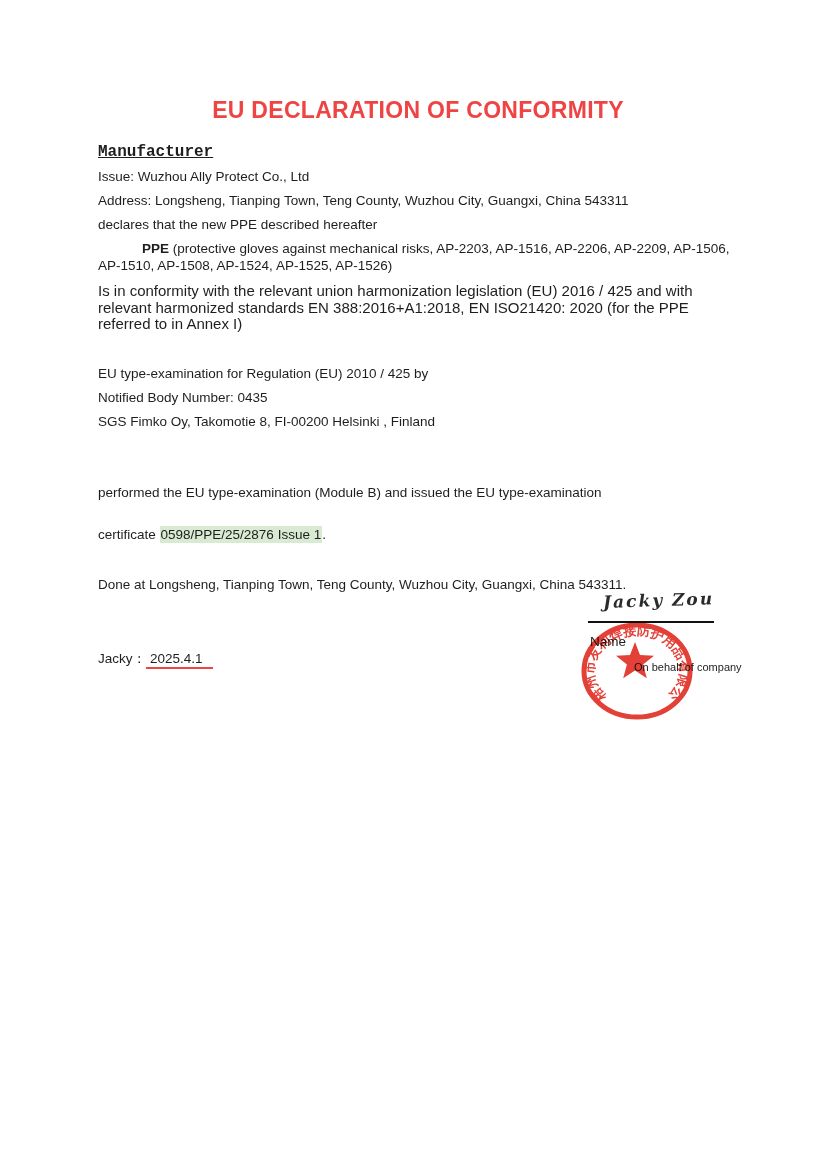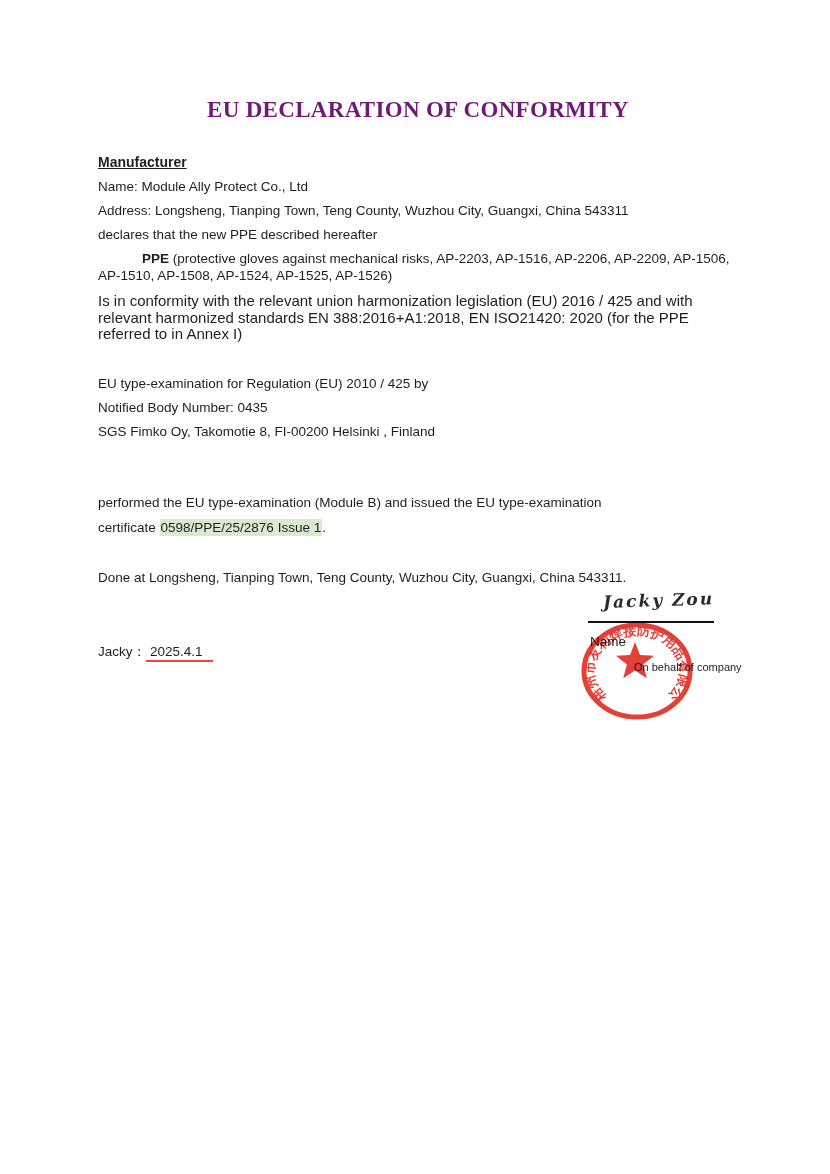--- a/index.html
+++ b/index.html
@@ -4,33 +4,34 @@
 <style>
   html,body{margin:0;padding:0;}
   body{
     width:830px;height:1174px;background:#ffffff;
     font-family:"Liberation Sans", sans-serif;
     color:#1e1e1e;position:relative;overflow:hidden;
   }
   .content{position:absolute;left:98px;top:0;width:640px;}
   .doc-title{
     margin:96px 0 8px;font-size:23px;font-weight:bold;line-height:28px;
-    text-align:center;letter-spacing:.3px;color:#701a75;font-family:Liberation Serif, serif;
+    text-align:center;letter-spacing:.3px;color:#ef4444;
   }
   .manufacturer{
-    margin:28px 0 0;font-size:14px;font-weight:bold;line-height:20px;
+    margin:18px 0 0;font-size:16px;font-weight:bold;line-height:20px;
     text-decoration:underline;
+    font-family:Liberation Mono, monospace;
   }
   .line{font-size:13.5px;line-height:22px;margin:2px 0 0;}
   .mt4{margin-top:4px;}
   .para{font-size:13.5px;line-height:16.5px;margin:5px 0 0;}
   .para-conf{font-size:15px;line-height:16.5px;margin:9px 0 0;}
   .mt30{margin-top:30px;}
   .mt49{margin-top:49px;}
-  .mt3{margin-top:3px;}
+  .mt3{margin-top:20px;}
   .mt28{margin-top:28px;}
   .date-line{margin-top:51px;font-size:13.5px;line-height:24px;}
   .bold{font-weight:bold;padding-left:44px;}
   .hl{background:#d9ead3;padding:1px 1px;}
   .date-value{
     border-bottom:2px solid #ef4444;padding:0 10px 1px 4px;
   }
   
   .sig-block{position:absolute;left:575px;top:588px;width:180px;height:150px;}
   .handwriting{
@@ -51,21 +52,21 @@
   }
 </style>
 </head>
 <body>
 
 <div class="content">
   <h1 class="doc-title">EU DECLARATION OF CONFORMITY</h1>
 
   <div class="manufacturer">Manufacturer</div>
 
-  <p class="line mt4">Name: Module Ally Protect Co., Ltd</p>
+  <p class="line mt4">Issue: Wuzhou Ally Protect Co., Ltd</p>
   <p class="line">Address: Longsheng, Tianping Town, Teng County, Wuzhou City, Guangxi, China 543311</p>
   <p class="line">declares that the new PPE described hereafter</p>
 
   <p class="para"><span class="bold">PPE</span><span> (protective gloves against mechanical risks, AP-2203, AP-1516, AP-2206, AP-2209, AP-1506, AP-1510, AP-1508, AP-1524, AP-1525, AP-1526)</span></p>
 
   <p class="para-conf">Is in conformity with the relevant union harmonization legislation (EU) 2016 / 425 and with relevant harmonized standards EN 388:2016+A1:2018, EN ISO21420: 2020 (for the PPE referred to in Annex I)</p>
 
   <p class="line mt30">EU type-examination for Regulation (EU) 2010 / 425 by</p>
   <p class="line">Notified Body Number: 0435</p>
   <p class="line">SGS Fimko Oy, Takomotie 8, FI-00200 Helsinki , Finland</p>

